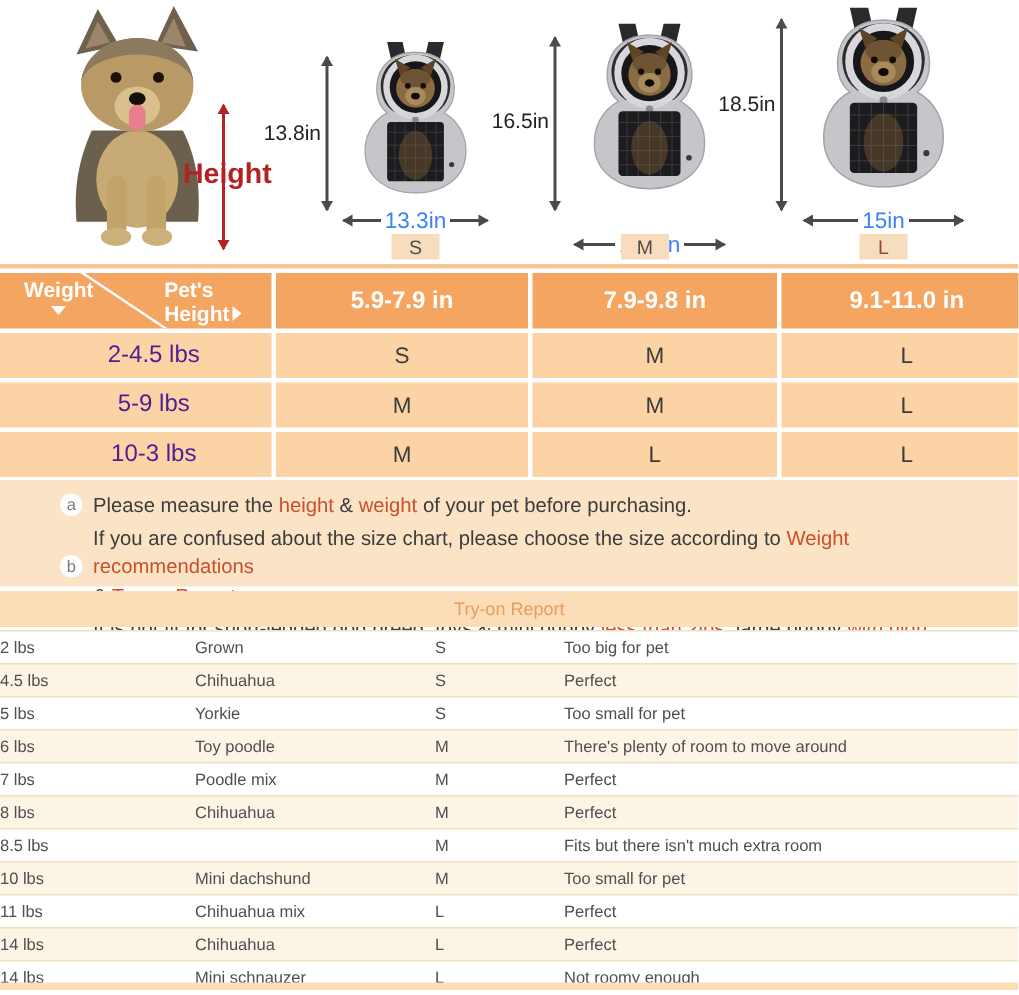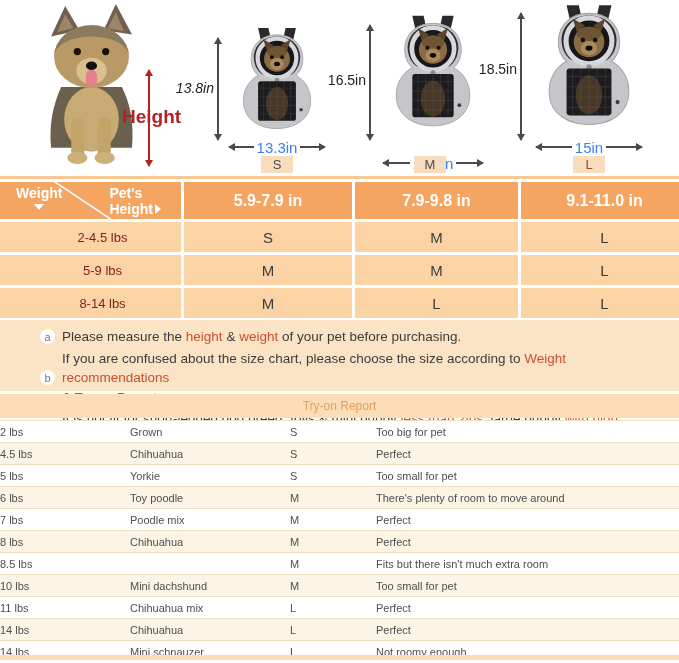--- a/index.html
+++ b/index.html
@@ -38,21 +38,21 @@
   .size-table{position:absolute;left:0;top:182px;width:679px;display:grid;grid-template-columns:181px 168px 163px 167px;grid-auto-rows:auto;gap:3px;background:#fff;}
   .st-cell{display:flex;align-items:center;justify-content:center;}
   .st-head{height:37px;background:var(--header_orange);color:#fff;font-weight:bold;font-size:16px;}
   .st-corner{position:relative;overflow:hidden;}
   .st-corner svg{position:absolute;inset:0;width:100%;height:100%;}
   .corner-weight{position:absolute;left:16px;top:4px;font-size:14px;color:#fff;font-weight:bold;line-height:1;}
   .tri-down{display:block;margin:4px auto 0;width:0;height:0;border-left:5px solid transparent;border-right:5px solid transparent;border-top:6px solid #fff;}
   .corner-pets{position:absolute;right:20px;top:3px;font-size:14px;color:#fff;font-weight:bold;line-height:1.15;text-align:left;}
   .tri-right{display:inline-block;margin-left:2px;width:0;height:0;border-top:5px solid transparent;border-bottom:5px solid transparent;border-left:6px solid #fff;}
   .st-data{height:30px;background:var(--cell_orange);color:#3c3c3c;font-size:15px;}
-  .st-weight{font-size:13px;color:#7f1d1d;padding-left:24px;}
+  .st-weight{font-size:16px;color:#4c1d95;padding-left:24px;}
 
   
   .notes{position:absolute;left:0;top:320px;width:679px;height:71px;background:var(--note_bg);padding:6px 0 0 0;box-sizing:border-box;}
   .note-row{display:flex;align-items:center;padding:1px 16px 1px 40px;}
   .note-badge{flex:0 0 15px;height:15px;border-radius:50%;background:#fdfdfd;color:#7a7a7a;font-size:11px;display:flex;align-items:center;justify-content:center;margin-right:7px;}
   .note-text{font-size:13.5px;color:#3c3c3c;line-height:1.45;}
   .note-text .hl{color:var(--highlight);}
 
   
   .banner{position:absolute;left:0;top:394px;width:679px;height:24px;background:var(--banner_bg);display:flex;align-items:center;justify-content:center;font-size:12px;color:var(--banner_text);}
@@ -87,21 +87,21 @@
         <circle cx="64" cy="47" r="3.6" fill="#1d1208"></circle>
         <circle cx="92" cy="47" r="3.6" fill="#1d1208"></circle>
         <ellipse cx="78" cy="61" rx="5.5" ry="4.2" fill="#14100c"></ellipse>
         <rect x="72.5" y="65" width="11" height="17" rx="5.5" fill="#e87f8f"></rect>
       </svg>
     </div>
 
     <div class="varrow red" style="left:148px;top:70px;height:96px;"></div>
     <div class="height-arrow-label">Height</div>
 
-    <div class="vdim-label" style="left:162px;top:80px;font-style:italic;">13.8in</div>
+    <div class="vdim-label" style="left:162px;top:80px;">13.8in</div>
     <div class="varrow" style="left:217px;top:38px;height:102px;"></div>
     <div class="backpack-slot" style="left:234px;top:27px;width:86px;height:112px;">
         <svg viewBox="0 0 100 128" xmlns="http://www.w3.org/2000/svg">
     <polygon points="33,22 28,0 40,0 44,18" fill="#2a2a2c"></polygon>
     <polygon points="67,22 72,0 60,0 56,18" fill="#2a2a2c"></polygon>
     <path d="M50,8 C67,8 79,18 80,34 C80.5,44 77,51 72,55 C83,61 90,73 89,87 C88,106 71,117 50,117 C29,117 12,106 11,87 C10,73 17,61 28,55 C23,51 19.5,44 20,34 C21,18 33,8 50,8 Z" fill="#c6c6ca" stroke="#a4a4a8" stroke-width="1"></path>
     <path d="M50,10 C65,10 76,19 77,33 C77,43 73,50 67,54 L33,54 C27,50 23,43 23,33 C24,19 35,10 50,10 Z" fill="#2d2d30"></path>
     <circle cx="50" cy="35" r="22.5" fill="#17171a" stroke="#d8d8dc" stroke-width="5"></circle>
     <polygon points="38,26 34,13 46,20" fill="#5e4527"></polygon>
     <polygon points="62,26 66,13 54,20" fill="#5e4527"></polygon>
@@ -222,21 +222,21 @@
       <div class="st-cell st-head">7.9-9.8 in</div>
       <div class="st-cell st-head">9.1-11.0 in</div>
       <div class="st-cell st-data st-weight">2-4.5 lbs</div>
       <div class="st-cell st-data">S</div>
       <div class="st-cell st-data">M</div>
       <div class="st-cell st-data">L</div>
       <div class="st-cell st-data st-weight">5-9 lbs</div>
       <div class="st-cell st-data">M</div>
       <div class="st-cell st-data">M</div>
       <div class="st-cell st-data">L</div>
-      <div class="st-cell st-data st-weight">8-14 lbs</div>
+      <div class="st-cell st-data st-weight">10-3 lbs</div>
       <div class="st-cell st-data">M</div>
       <div class="st-cell st-data">L</div>
       <div class="st-cell st-data">L</div>
     </div>
 
   <div class="notes" id="notes">
       <div class="note-row">
         <div class="note-badge">a</div>
         <div class="note-text"><span class="">Please measure the </span><span class="hl">height</span><span class=""> &amp; </span><span class="hl">weight</span><span class=""> of your pet before purchasing.</span></div>
       </div>

